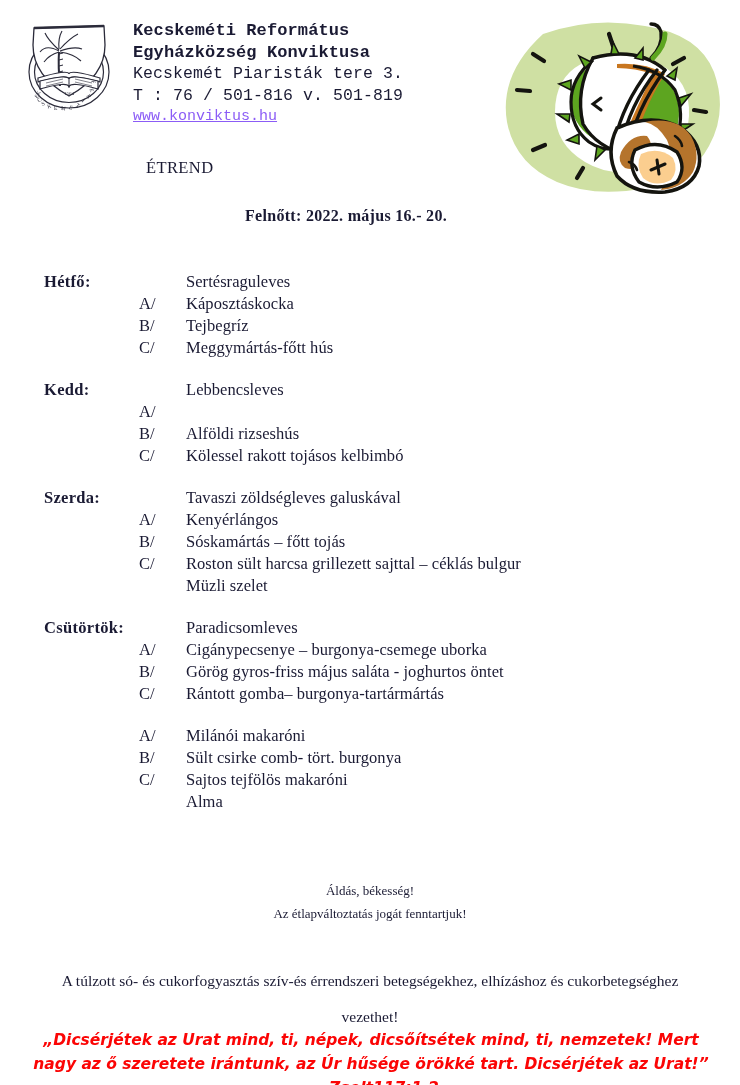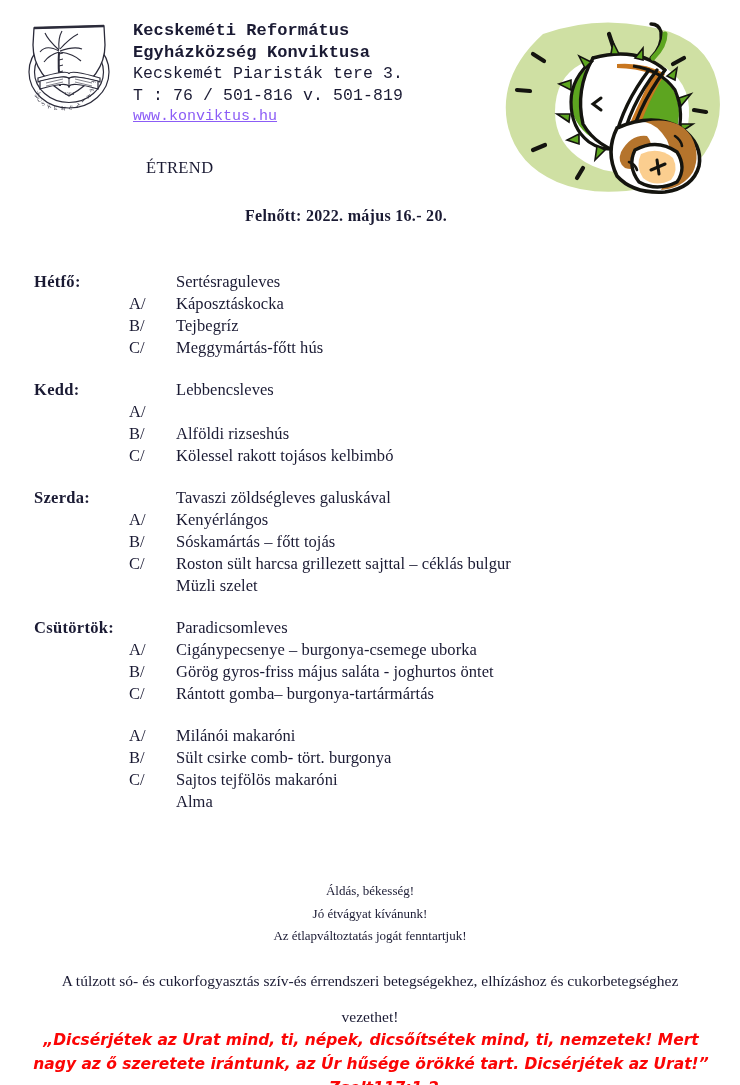--- a/index.html
+++ b/index.html
@@ -77,21 +77,21 @@
     text-align: center;
     font-weight: bold;
     font-size: 16px;
     letter-spacing: 0.3px;
     margin-left: 40px;
   }
 
   
   #menu {
     position: absolute;
-    left: 4px;
+    left: 14px;
     top: 272px;
     width: 588px;
   }
   .day-block {
     position: relative;
     margin-bottom: 20px;
   }
   .menu-row {
     position: relative;
     height: 22px;
@@ -390,21 +390,20 @@
         <span class="dish">Sajtos tejfölös makaróni</span>
       </div>
       <div class="menu-row">
         <span class="dish">Alma</span>
       </div>
     </div>
   </div>
 
 <div id="blessing">
   <div class="bl-line">Áldás, békesség!</div>
-  <div class="bl-line">Jó étvágyat kívánunk!</div>
   <div class="bl-line">Az étlapváltoztatás jogát fenntartjuk!</div>
 </div>
 
 <div id="health-note">A túlzott só- és cukorfogyasztás szív-és érrendszeri betegségekhez, elhízáshoz és cukorbetegséghez vezethet!</div>
 
 <div id="verse">
   <span>„Dicsérjétek az Urat mind, ti, népek, dicsőítsétek mind, ti, nemzetek! Mert nagy az ő szeretete irántunk, az Úr hűsége örökké tart. Dicsérjétek az Urat!”</span>
   <span class="verse-ref">Zsolt117:1,2</span>
 </div>
 

